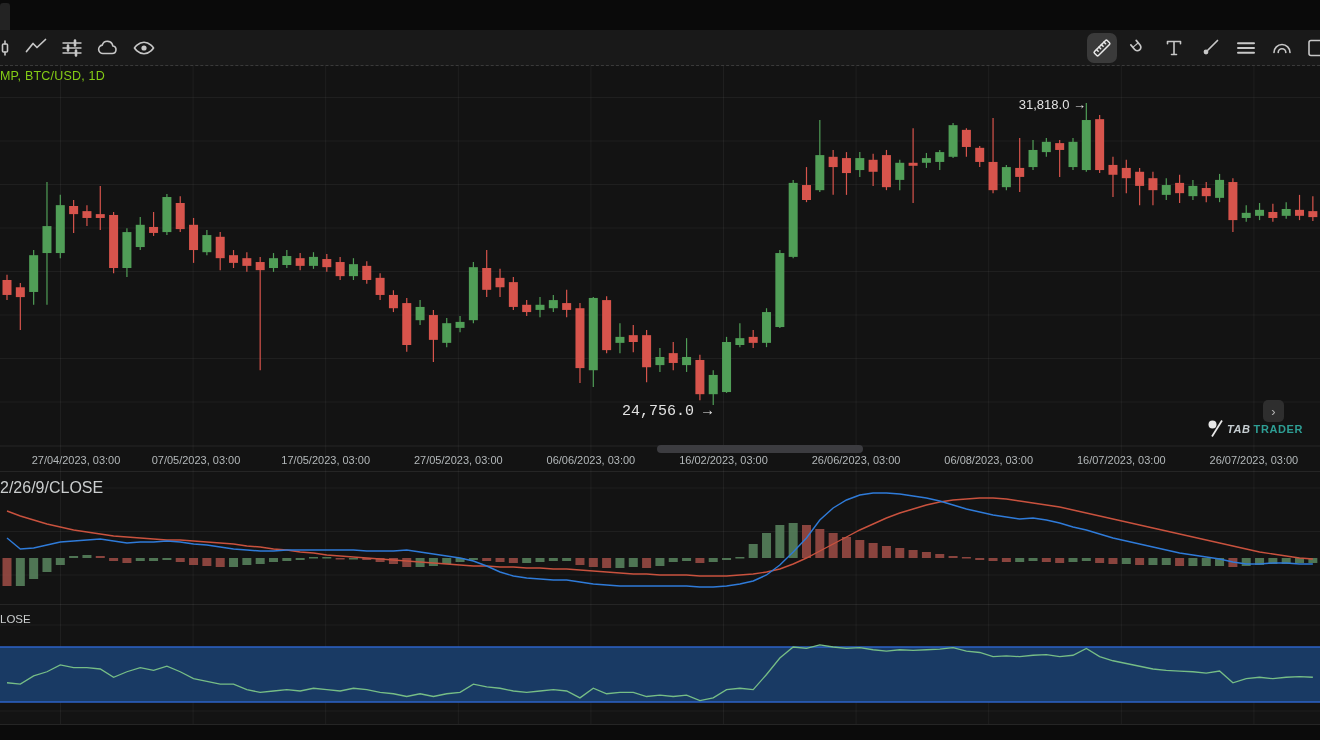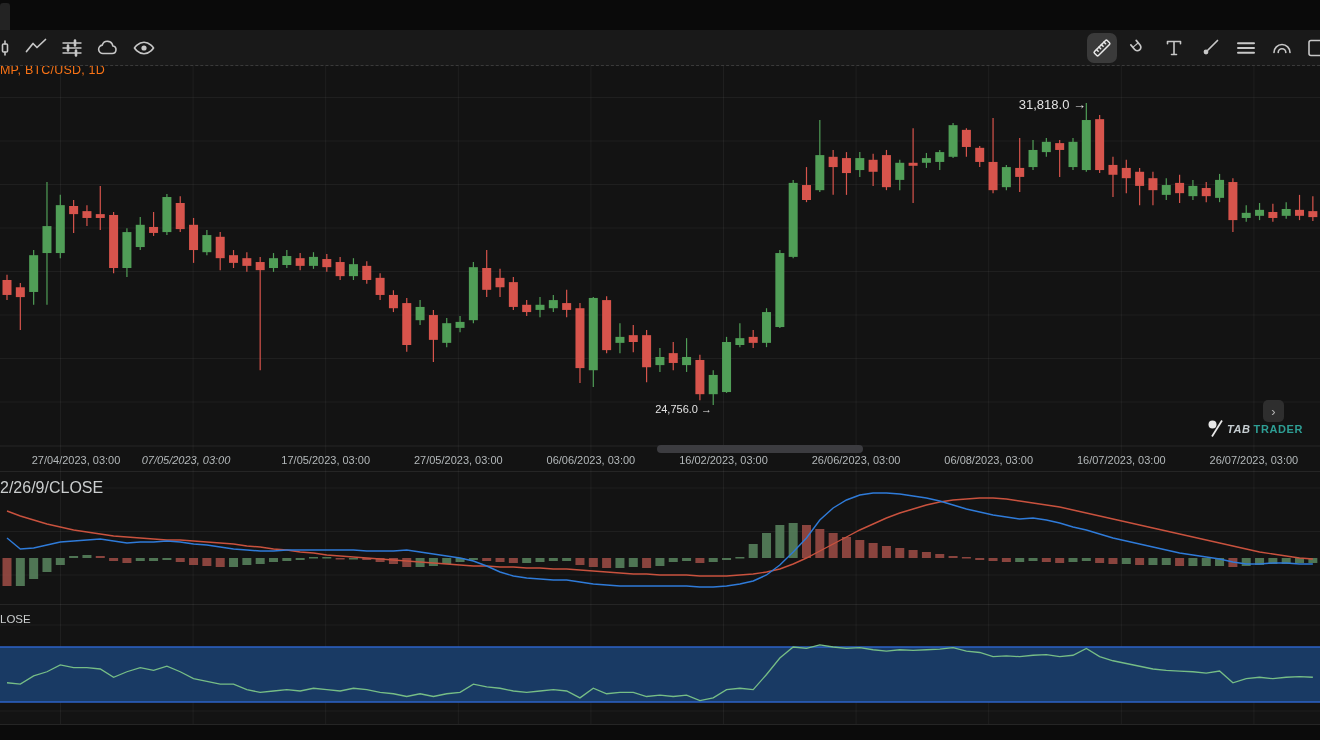--- a/index.html
+++ b/index.html
@@ -13,23 +13,23 @@
   #toolbar{position:absolute;left:0;top:30px;width:1320px;height:35px;background:#191919;
     border-bottom:1px dashed #3a3a3a;display:flex;align-items:center;justify-content:space-between;z-index:4;overflow:hidden;}
   .icon-group{display:flex;align-items:center;gap:6px;}
   .tool-btn{width:30px;height:30px;display:flex;align-items:center;justify-content:center;border-radius:7px;flex:0 0 auto;}
   .tool-btn.active{background:#3a3a3a;}
   .tool-btn svg{display:block;}
   #left-tools{margin-left:-15px;}
   #right-tools{margin-right:-13px;}
   
   .overlay{position:absolute;z-index:3;}
-  #symbol-label{left:0;top:63px;color:#f97316;font-size:12.5px;letter-spacing:.2px;}
+  #symbol-label{left:0;top:69px;color:#84cc16;font-size:12.5px;letter-spacing:.2px;}
   #high-label{left:991px;top:97px;width:95px;text-align:right;color:#e2e2e2;font-size:13px;}
-  #low-label{left:617px;top:403px;width:95px;text-align:right;color:#e2e2e2;font-size:11px;}
+  #low-label{left:617px;top:403px;width:95px;text-align:right;color:#e2e2e2;font-size:15px;font-family:Liberation Mono, monospace;}
   #macd-label{left:0;top:479px;color:#cbcecf;font-size:16px;}
   #rsi-label{left:0;top:613px;color:#cbcecf;font-size:11.5px;}
   #axis-row{left:0;top:454px;width:1320px;height:14px;}
   .axis-date{position:absolute;transform:translateX(-50%);color:#b3b8ba;font-size:11px;white-space:nowrap;}
   #scrollbar-thumb{left:657px;top:445px;width:206px;height:8px;background:#3c3c40;border-radius:4px;}
   #chevron-btn{left:1263px;top:400px;width:21px;height:22px;background:#2e2e2e;border-radius:5px;
     display:flex;align-items:center;justify-content:center;color:#b5b5b5;font-size:13px;}
   #watermark{left:1208px;top:420px;display:flex;align-items:center;gap:3px;}
   #watermark .wm-text{font-size:11px;font-weight:bold;letter-spacing:.6px;}
   #wm-tab{color:#c6ced2;font-style:italic;}
@@ -471,21 +471,21 @@
   </div>
 
   <div class="overlay" id="symbol-label">MP, BTC/USD, 1D</div>
   <div class="overlay" id="high-label">31,818.0 →</div>
   <div class="overlay" id="low-label">24,756.0 →</div>
   <div class="overlay" id="macd-label">2/26/9/CLOSE</div>
   <div class="overlay" id="rsi-label">LOSE</div>
 
   <div class="overlay" id="axis-row">
       <span class="axis-date" style="left: 76px;">27/04/2023, 03:00</span>
-      <span class="axis-date" style="left: 186px; font-style: italic;">07/05/2023, 03:00</span>
+      <span class="axis-date" style="left: 196px;">07/05/2023, 03:00</span>
       <span class="axis-date" style="left: 325.7px;">17/05/2023, 03:00</span>
       <span class="axis-date" style="left: 458.3px;">27/05/2023, 03:00</span>
       <span class="axis-date" style="left: 590.9px;">06/06/2023, 03:00</span>
       <span class="axis-date" style="left: 723.5px;">16/02/2023, 03:00</span>
       <span class="axis-date" style="left: 856.1px;">26/06/2023, 03:00</span>
       <span class="axis-date" style="left: 988.7px;">06/08/2023, 03:00</span>
       <span class="axis-date" style="left: 1121.3px;">16/07/2023, 03:00</span>
       <span class="axis-date" style="left: 1253.9px;">26/07/2023, 03:00</span>
     </div>
 

